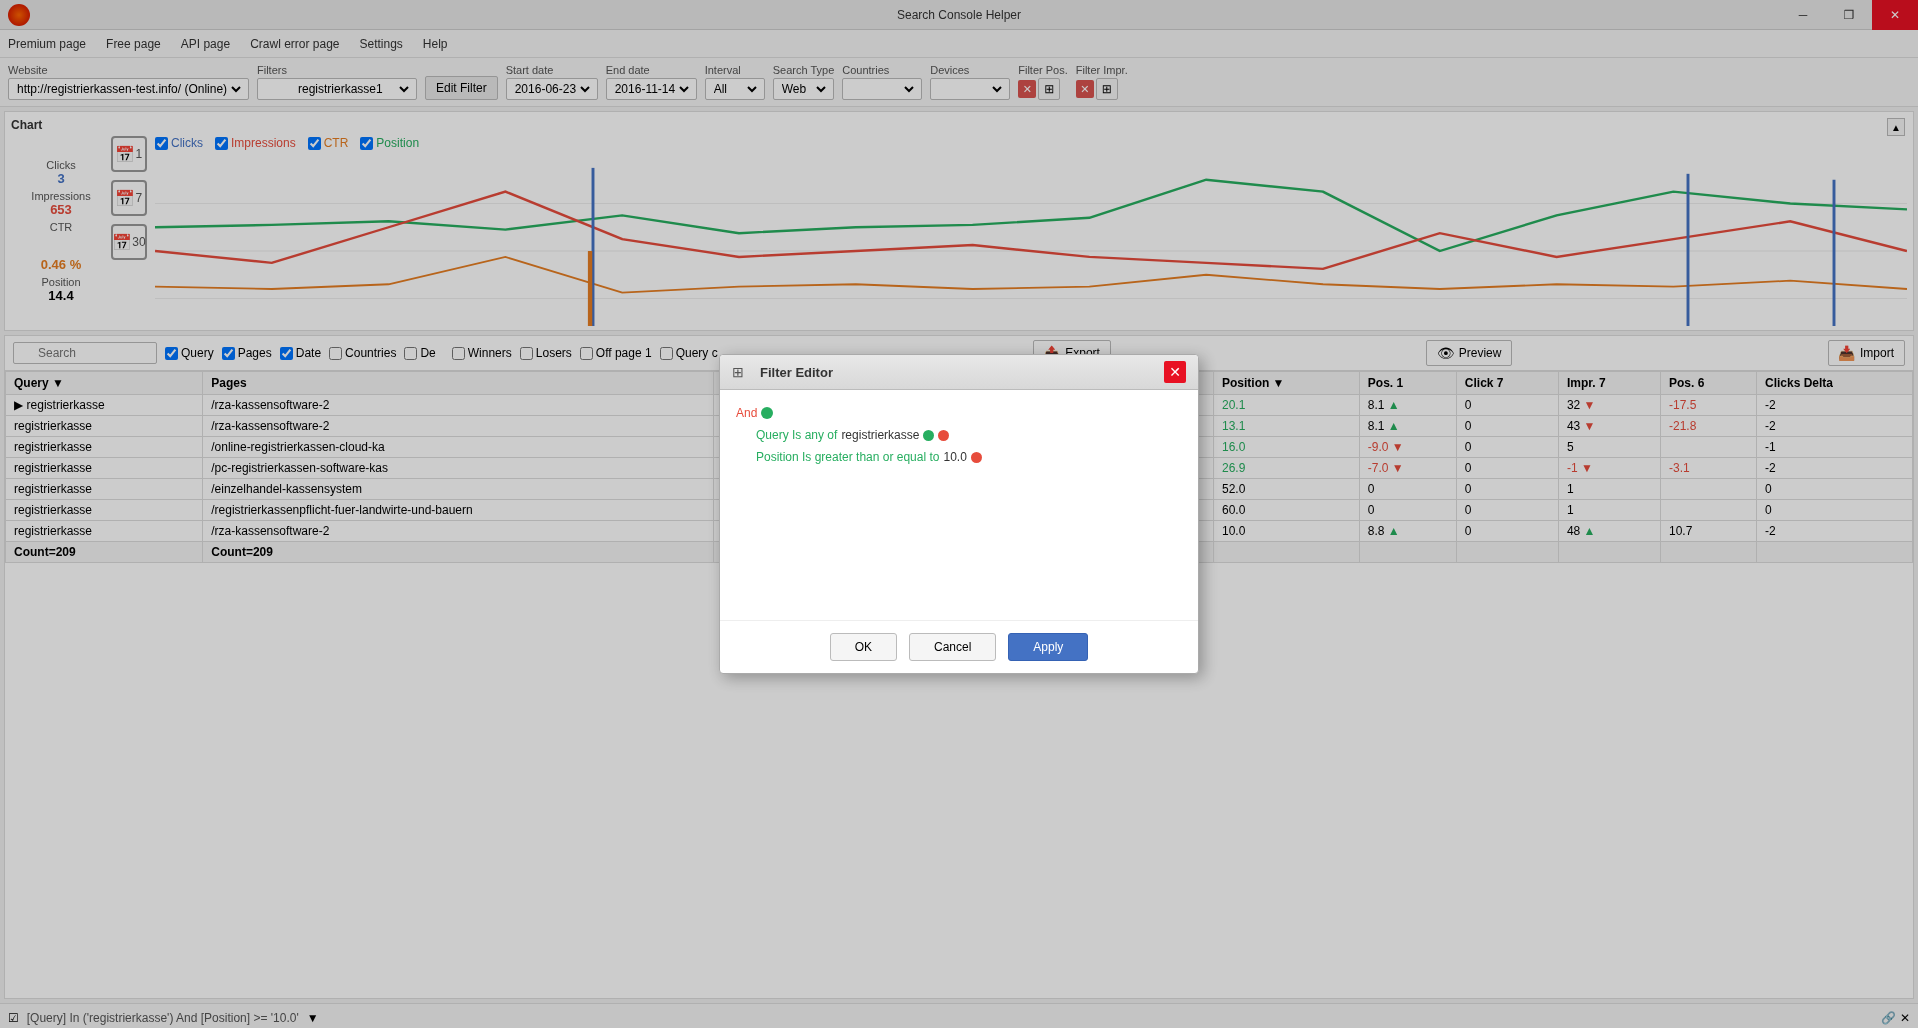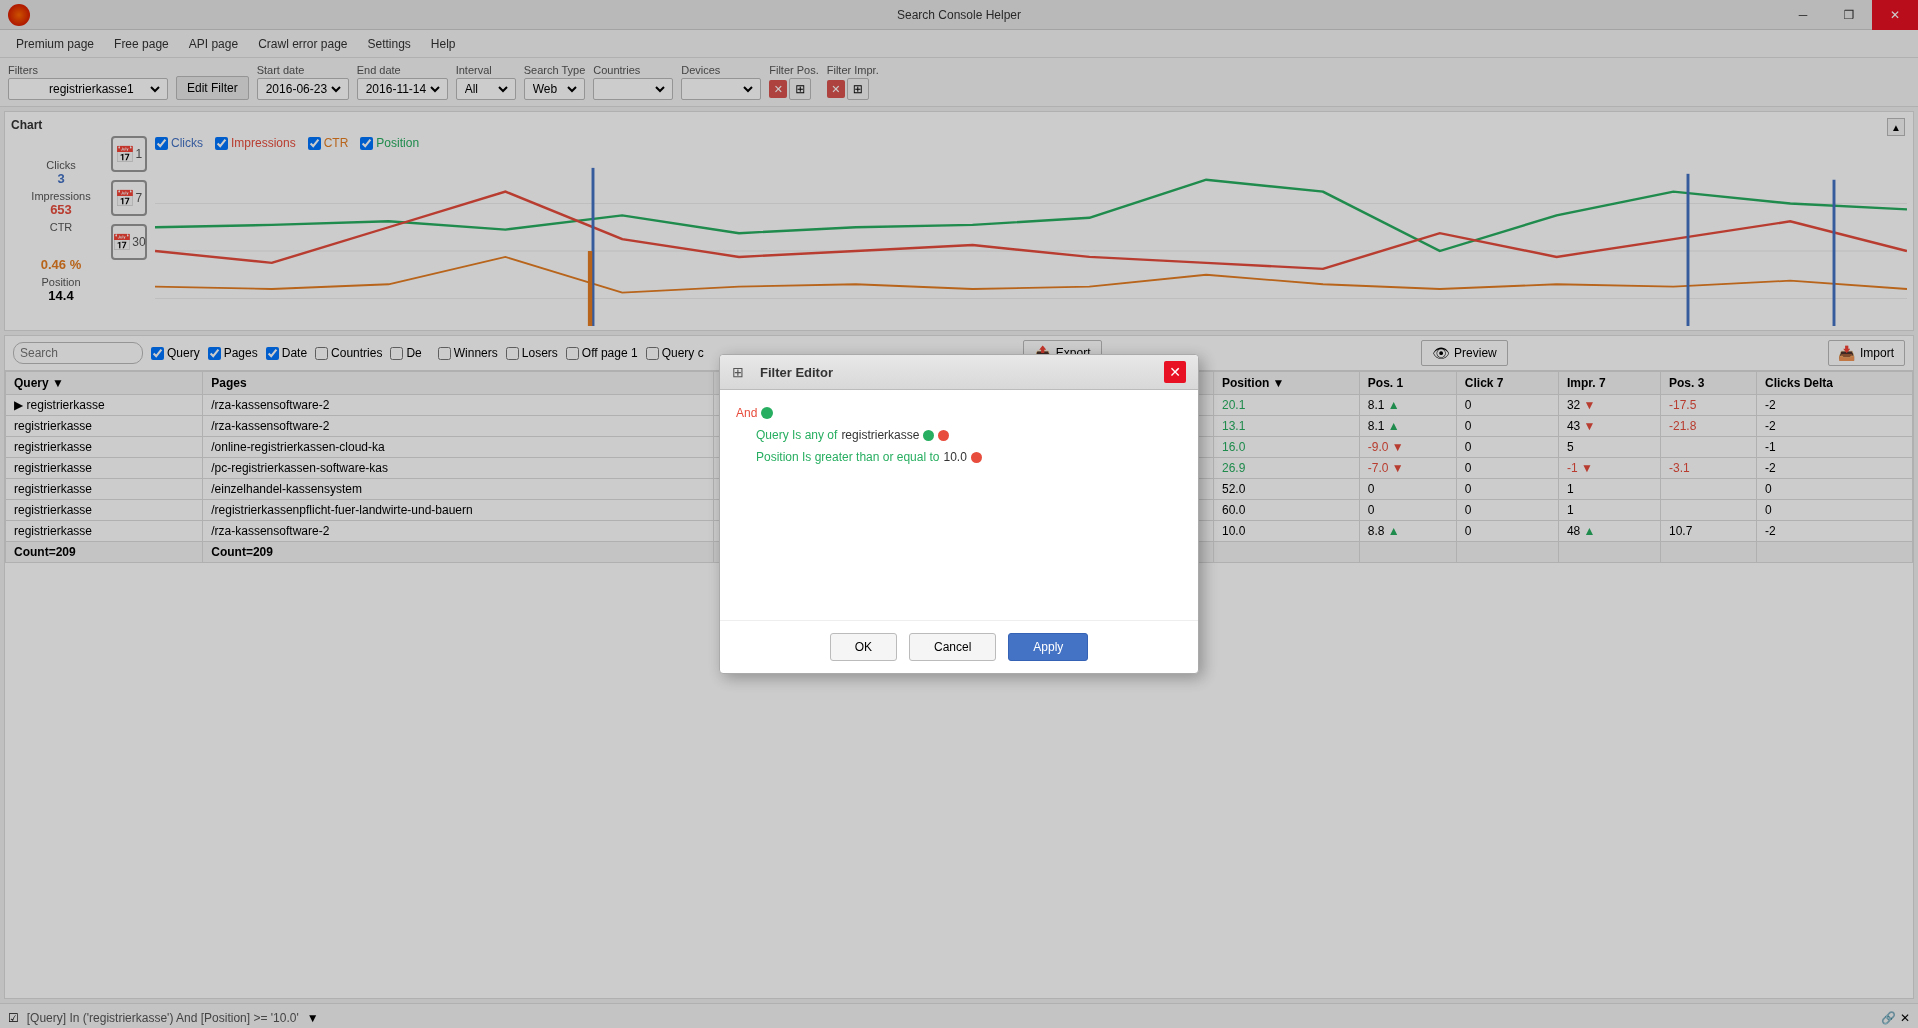--- a/index.html
+++ b/index.html
@@ -45,21 +45,21 @@
       background: radial-gradient(circle, #ff6600, #cc0000);
       border-radius: 50%;
     }
 
     
     .menu-bar {
       background: #f5f5f5;
       height: 28px;
       display: flex;
       align-items: center;
-      padding: 0 8px;
+      padding: 0 0;
       border-bottom: 1px solid #ddd;
       gap: 4px;
     }
     .menu-item {
       padding: 4px 8px;
       cursor: pointer;
       color: #333;
       border-radius: 2px;
     }
 
@@ -185,24 +185,24 @@
     }
     .data-toolbar {
       padding: 4px 8px;
       border-bottom: 1px solid #ddd;
       display: flex;
       align-items: center;
       gap: 8px;
     }
     .search-input {
       border: 1px solid #bbb;
-      padding: 2px 6px;
+      padding: 2px 24px;
       height: 22px;
-      border-radius: 10px;
-      width: 130px;
+      border-radius: 2px;
+      width: 144px;
     }
     .checkbox-group { display: flex; gap: 8px; flex-wrap: wrap; }
     .cb-item { display: flex; align-items: center; gap: 3px; }
     .action-btn {
       background: white;
       border: 1px solid #bbb;
       padding: 3px 10px;
       height: 26px;
       border-radius: 2px;
       cursor: pointer;
@@ -422,20 +422,28 @@
 <div class="menu-bar">
   <span class="menu-item">Premium page</span>
   <span class="menu-item">Free page</span>
   <span class="menu-item">API page</span>
   <span class="menu-item">Crawl error page</span>
   <span class="menu-item">Settings</span>
   <span class="menu-item">Help</span>
 </div>
 
 <div class="toolbar">
+  <div class="toolbar-group">
+    <span class="toolbar-label">Website</span>
+    <div class="select-with-arrow">
+      <select>
+        <option>http://registrierkassen-test.info/ (Online)</option>
+      </select>
+    </div>
+  </div>
   <div class="toolbar-group">
     <span class="toolbar-label">Filters</span>
     <div class="select-with-arrow" style="min-width:160px;padding-left:36px;">
       <select>
         <option>registrierkasse1</option>
       </select>
     </div>
   </div>
   <button class="edit-filter-btn">Edit Filter</button>
   <div class="toolbar-group">
@@ -607,21 +615,21 @@
             <th>Query ▼</th>
             <th>Pages</th>
             <th>Date</th>
             <th>Clicks</th>
             <th>Impressions</th>
             <th>CTR</th>
             <th>Position ▼</th>
             <th>Pos. 1</th>
             <th>Click 7</th>
             <th>Impr. 7</th>
-            <th>Pos. 3</th>
+            <th>Pos. 6</th>
             <th>Clicks Delta</th>
           </tr>
         </thead>
         <tbody>
           <tr class="data-table-row">
             <td>▶ registrierkasse</td>
             <td>/rza-kassensoftware-2</td>
             <td></td>
             <td></td>
             <td></td>

